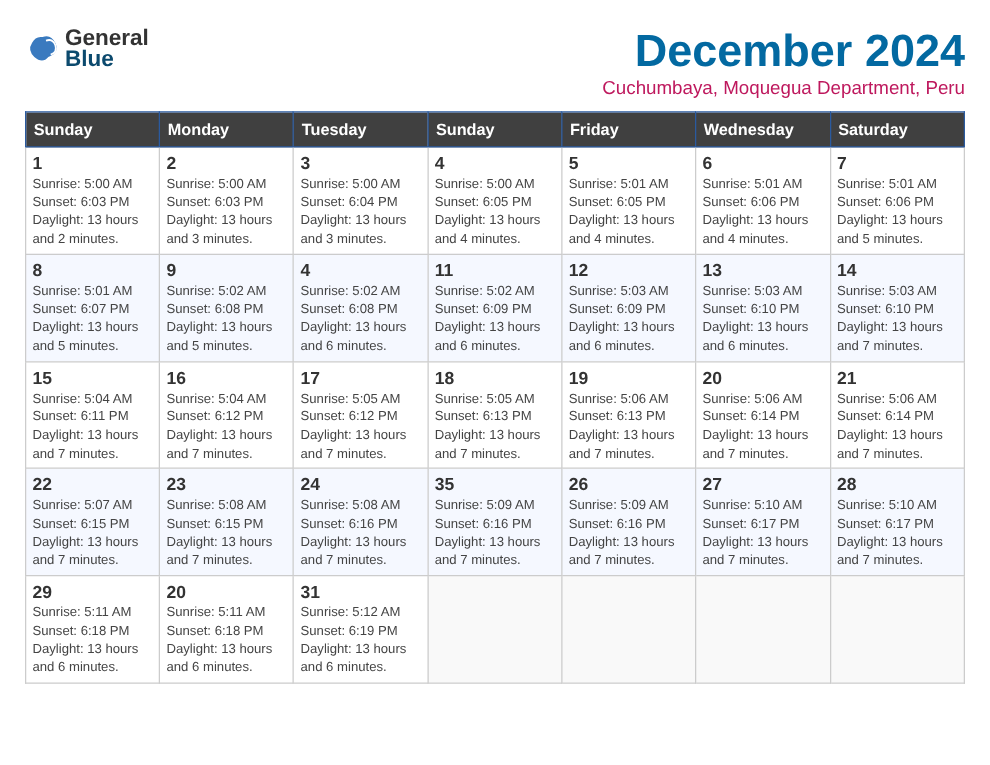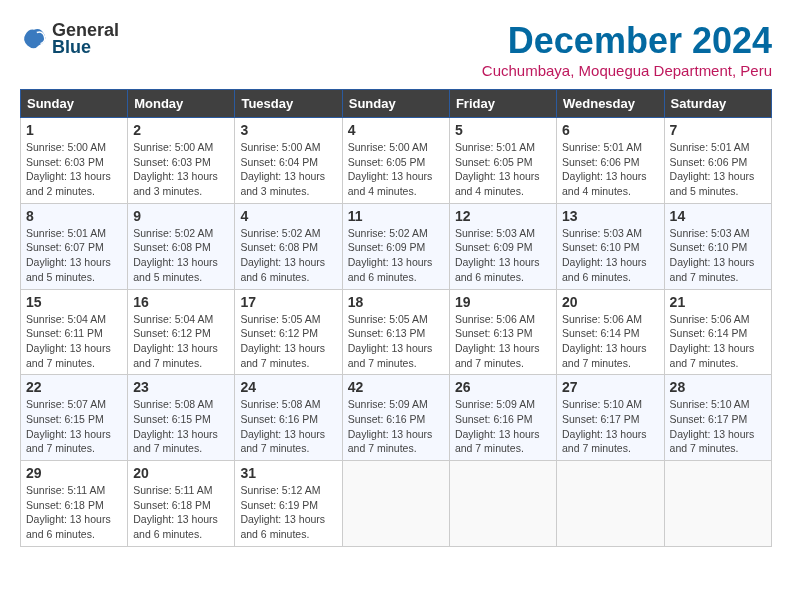--- a/index.html
+++ b/index.html
@@ -305,21 +305,21 @@
       </td>
         <td>
         <span class="day-number">24</span>
         <div class="day-info">
           Sunrise: 5:08 AM<br>
           Sunset: 6:16 PM<br>
           Daylight: 13 hours and 7 minutes.
         </div>
       </td>
         <td>
-        <span class="day-number">42</span>
+        <span class="day-number">35</span>
         <div class="day-info">
           Sunrise: 5:09 AM<br>
           Sunset: 6:16 PM<br>
           Daylight: 13 hours and 7 minutes.
         </div>
       </td>
         <td>
         <span class="day-number">26</span>
         <div class="day-info">
           Sunrise: 5:09 AM<br>

